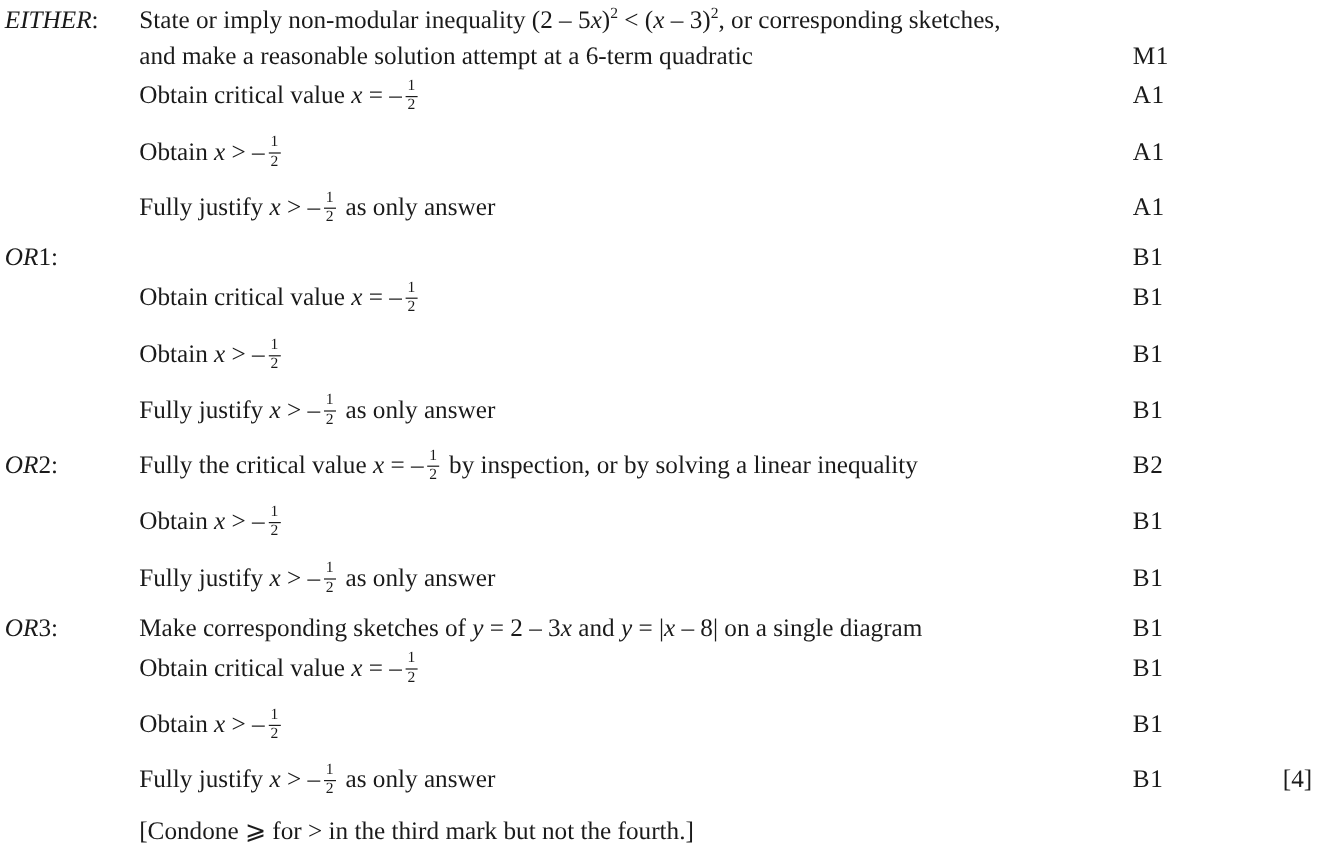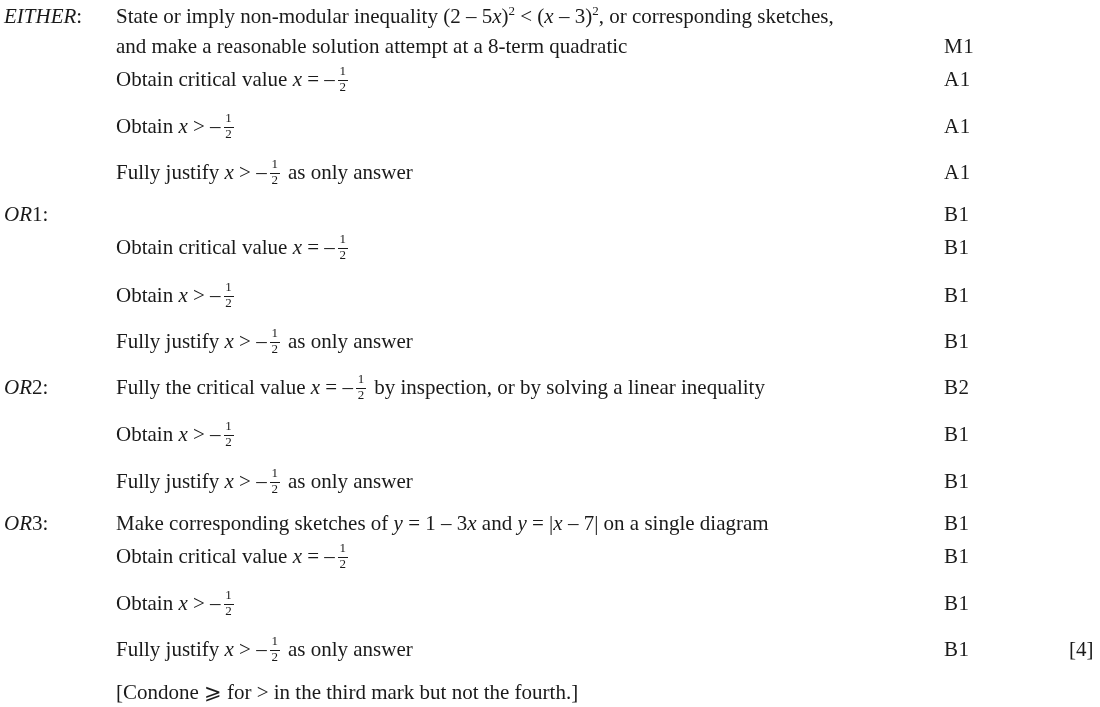--- a/index.html
+++ b/index.html
@@ -81,21 +81,21 @@
   </style>
 </head>
 <body>
 
 <div class="row" style="top:3px;">
   <span class="label"><span>EITHER</span><span class="up">:</span></span>
   <span class="text"><span>State or imply non-modular inequality (2 – 5</span><span class="it">x</span><span>)</span><sup>2</sup><span> &lt; (</span><span class="it">x</span><span> – 3)</span><sup>2</sup><span>, or corresponding sketches,</span></span>
 </div>
 
 <div class="row" style="top:33px;">
-  <span class="text">and make a reasonable solution attempt at a 8-term quadratic</span>
+  <span class="text">and make a reasonable solution attempt at a 6-term quadratic</span>
   <span class="mark">M1</span>
 </div>
 
 <div class="row" style="top:66px;">
   <span class="text"><span>Obtain critical value </span><span class="it">x</span><span> = –</span><span class="frac"><span class="num">1</span><span class="bar"></span><span class="den">2</span></span></span>
   <span class="mark">A1</span>
 </div>
 
 <div class="row" style="top:113px;">
   <span class="text"><span>Obtain </span><span class="it">x</span><span> &gt; –</span><span class="frac"><span class="num">1</span><span class="bar"></span><span class="den">2</span></span></span>
@@ -138,21 +138,21 @@
   <span class="mark">B1</span>
 </div>
 
 <div class="row" style="top:468px;">
   <span class="text"><span>Fully justify </span><span class="it">x</span><span> &gt; –</span><span class="frac"><span class="num">1</span><span class="bar"></span><span class="den">2</span></span><span> as only answer</span></span>
   <span class="mark">B1</span>
 </div>
 
 <div class="row" style="top:510px;">
   <span class="label"><span>OR</span><span class="up">3</span><span class="up">:</span></span>
-  <span class="text"><span>Make corresponding sketches of </span><span class="it">y</span><span> = 1 – 3</span><span class="it">x</span><span> and </span><span class="it">y</span><span> = |</span><span class="it">x</span><span> – 7| on a single diagram</span></span>
+  <span class="text"><span>Make corresponding sketches of </span><span class="it">y</span><span> = 2 – 3</span><span class="it">x</span><span> and </span><span class="it">y</span><span> = |</span><span class="it">x</span><span> – 8| on a single diagram</span></span>
   <span class="mark">B1</span>
 </div>
 
 <div class="row" style="top:543px;">
   <span class="text"><span>Obtain critical value </span><span class="it">x</span><span> = –</span><span class="frac"><span class="num">1</span><span class="bar"></span><span class="den">2</span></span></span>
   <span class="mark">B1</span>
 </div>
 
 <div class="row" style="top:590px;">
   <span class="text"><span>Obtain </span><span class="it">x</span><span> &gt; –</span><span class="frac"><span class="num">1</span><span class="bar"></span><span class="den">2</span></span></span>

